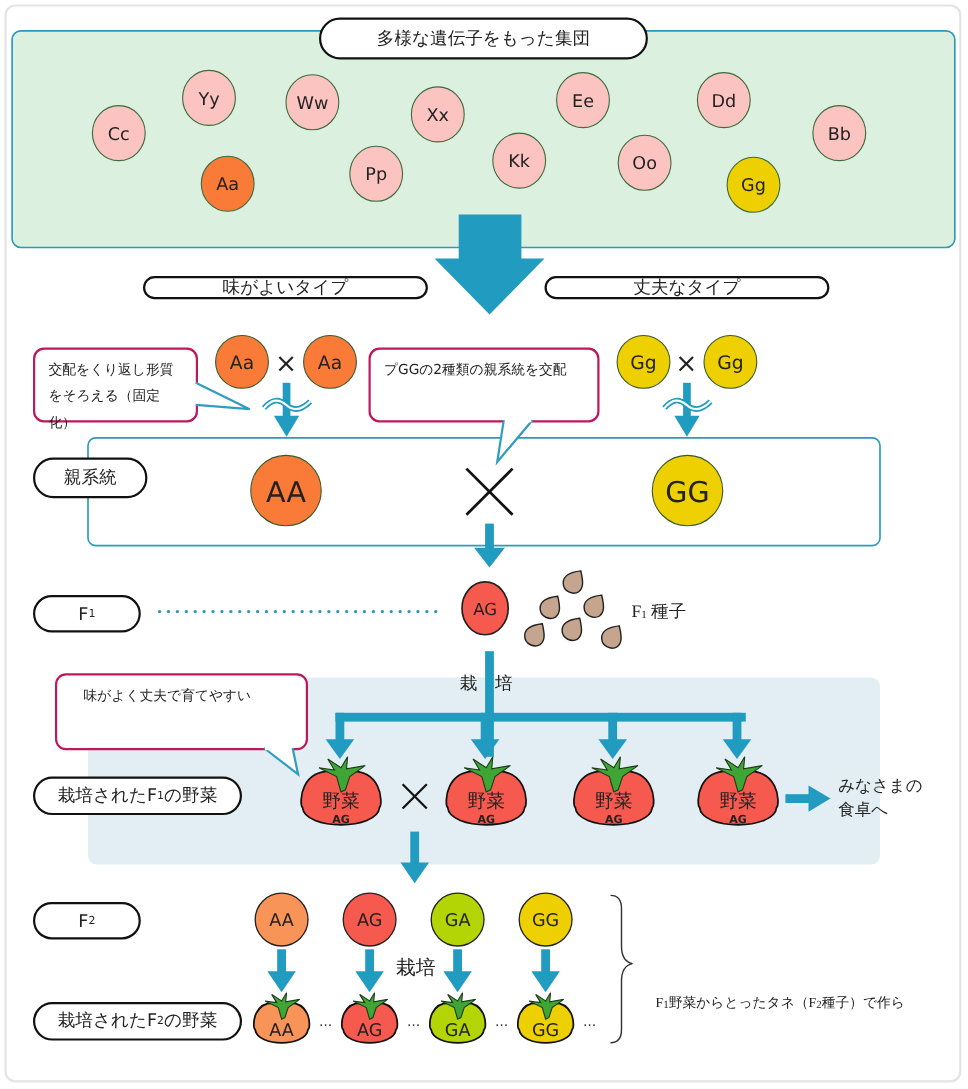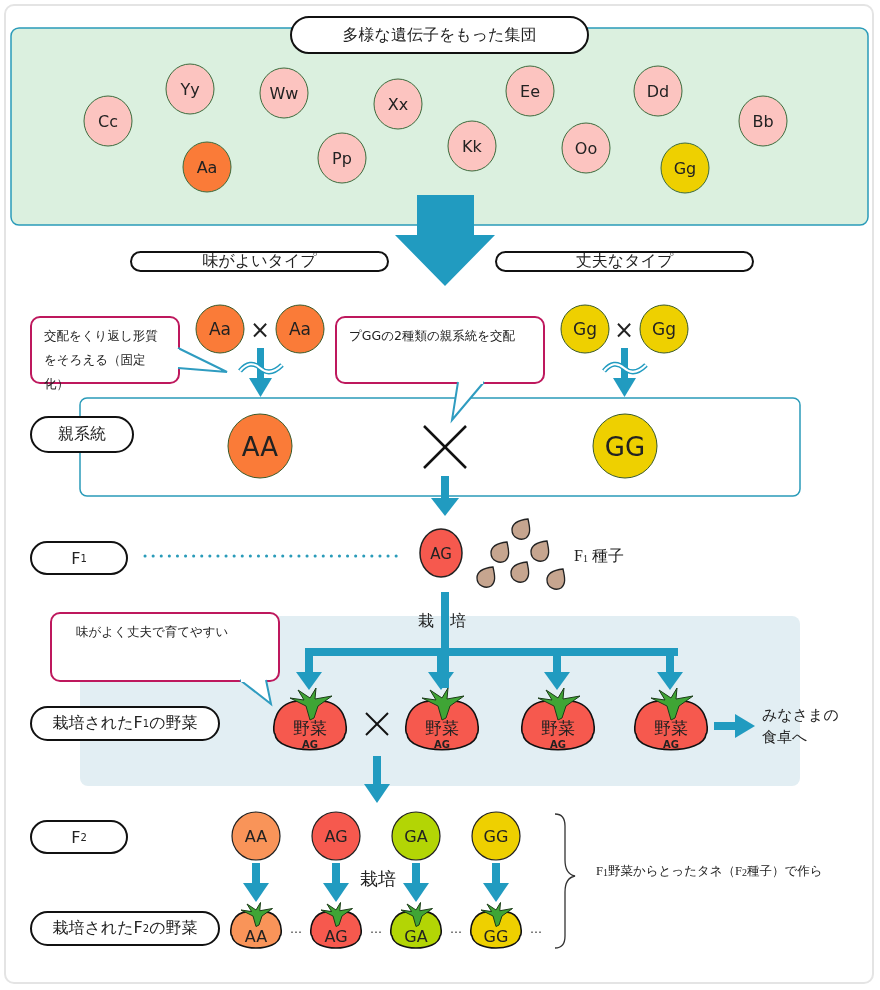--- a/index.html
+++ b/index.html
@@ -7,21 +7,21 @@
          font-family: "DejaVu Sans", "Liberation Sans", sans-serif; color: #222; }
   .frame { position: absolute; left: 4px; top: 4px; width: 870px; height: 980px;
            border: 2px solid #e4e4e4; border-radius: 10px; box-sizing: border-box; }
   svg#diagram { position: absolute; left: 0; top: 0; }
   .pill { position: absolute; border: 2px solid #111; border-radius: 20px; background: #fff;
           box-sizing: border-box; display: flex; align-items: center; justify-content: center;
           font-size: 16px; color: #222; }
   .bubble { position: absolute; border: 2px solid #be185d; border-radius: 10px; background: #fff;
             box-sizing: border-box; font-size: 12.5px; line-height: 24px; padding: 6px 12px; color: #222; }
   .txt { position: absolute; font-size: 15px; color: #222; white-space: nowrap; font-family: Liberation Serif, serif; }
-  .small { font-size: 12.5px; line-height: 22px; }
+  .small { font-size: 12.5px; line-height: 22px; margin-top: 40px; }
   sub.s { font-size: 10px; vertical-align: -1px; }
 </style>
 </head>
 <body>
 
 <div class="frame"></div>
 
 <svg id="diagram" width="880" height="990" xmlns="http://www.w3.org/2000/svg">
   <defs>
     <marker id="ah" markerWidth="4" markerHeight="4" refX="2" refY="2" orient="auto" markerUnits="strokeWidth">

